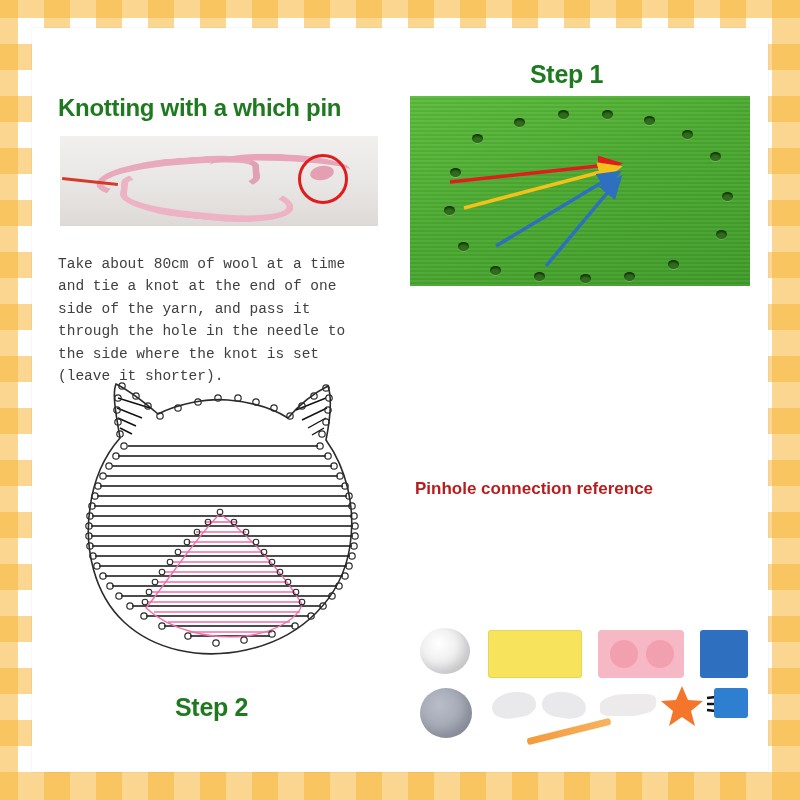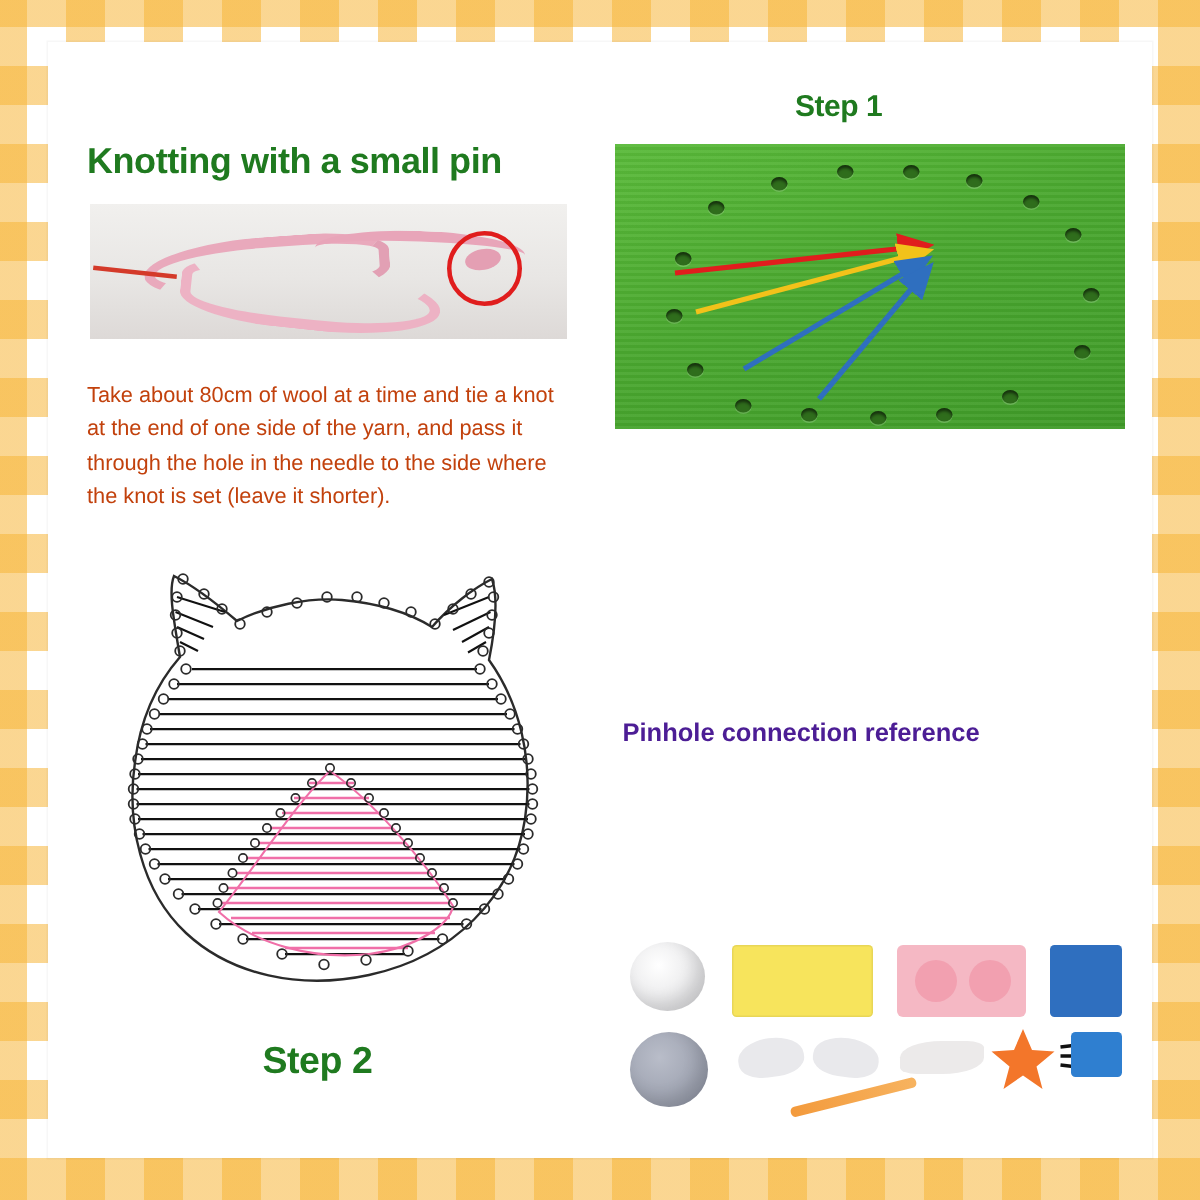--- a/index.html
+++ b/index.html
@@ -46,21 +46,21 @@
   .head-green {
     color: #1f7a1f;
     font-weight: bold;
     letter-spacing: -0.3px;
   }
 
   #step1-title {
     position: absolute;
     left: 498px;
     top: 32px;
-    font-size: 20px;
+    font-size: 25px;
   }
 
   #knot-title {
     position: absolute;
     left: 26px;
     top: 66px;
     font-size: 24px;
     white-space: nowrap;
   }
 
@@ -70,30 +70,31 @@
     top: 665px;
     font-size: 25px;
   }
 
   #pinhole-title {
     position: absolute;
     left: 383px;
     top: 451px;
     font-size: 17px;
     font-weight: bold;
-    color: #4c1d95;
+    color: #b91c1c;
   }
 
   
   .para {
     position: absolute;
-    color: #c2410c;
+    color: #404040;
     font-size: 14.5px;
     line-height: 1.55;
     text-align: center;
+    font-family: Liberation Mono, monospace;
   }
 
   #knot-para {
     left: 26px;
     top: 225px;
     width: 320px;
     text-align: left;
   }
 
   #step1-para {
@@ -244,21 +245,21 @@
     border-radius: 3px;
     transform: rotate(-14deg);
   }
 </style>
 </head>
 <body>
 
 <div class="page">
   <div class="card">
 
-    <div class="head-green" id="knot-title">Knotting with a small pin</div>
+    <div class="head-green" id="knot-title">Knotting with a which pin</div>
 
     <div class="photo-knot">
       <div class="yarn-strand yarn-a"></div>
       <div class="yarn-strand yarn-b"></div>
       <div class="yarn-strand yarn-c"></div>
       <div class="yarn-tail"></div>
       <div class="knot-blob"></div>
       <div class="circle-mark"></div>
     </div>
 

